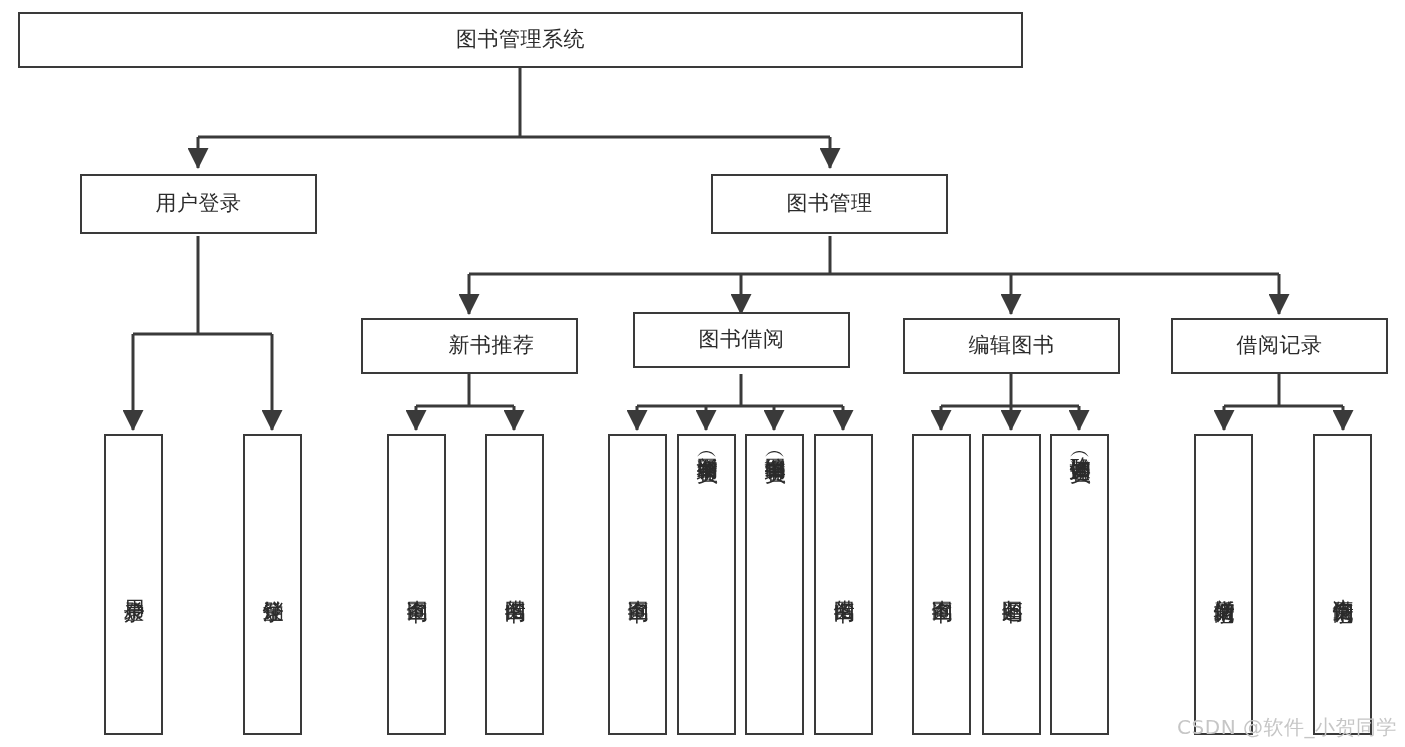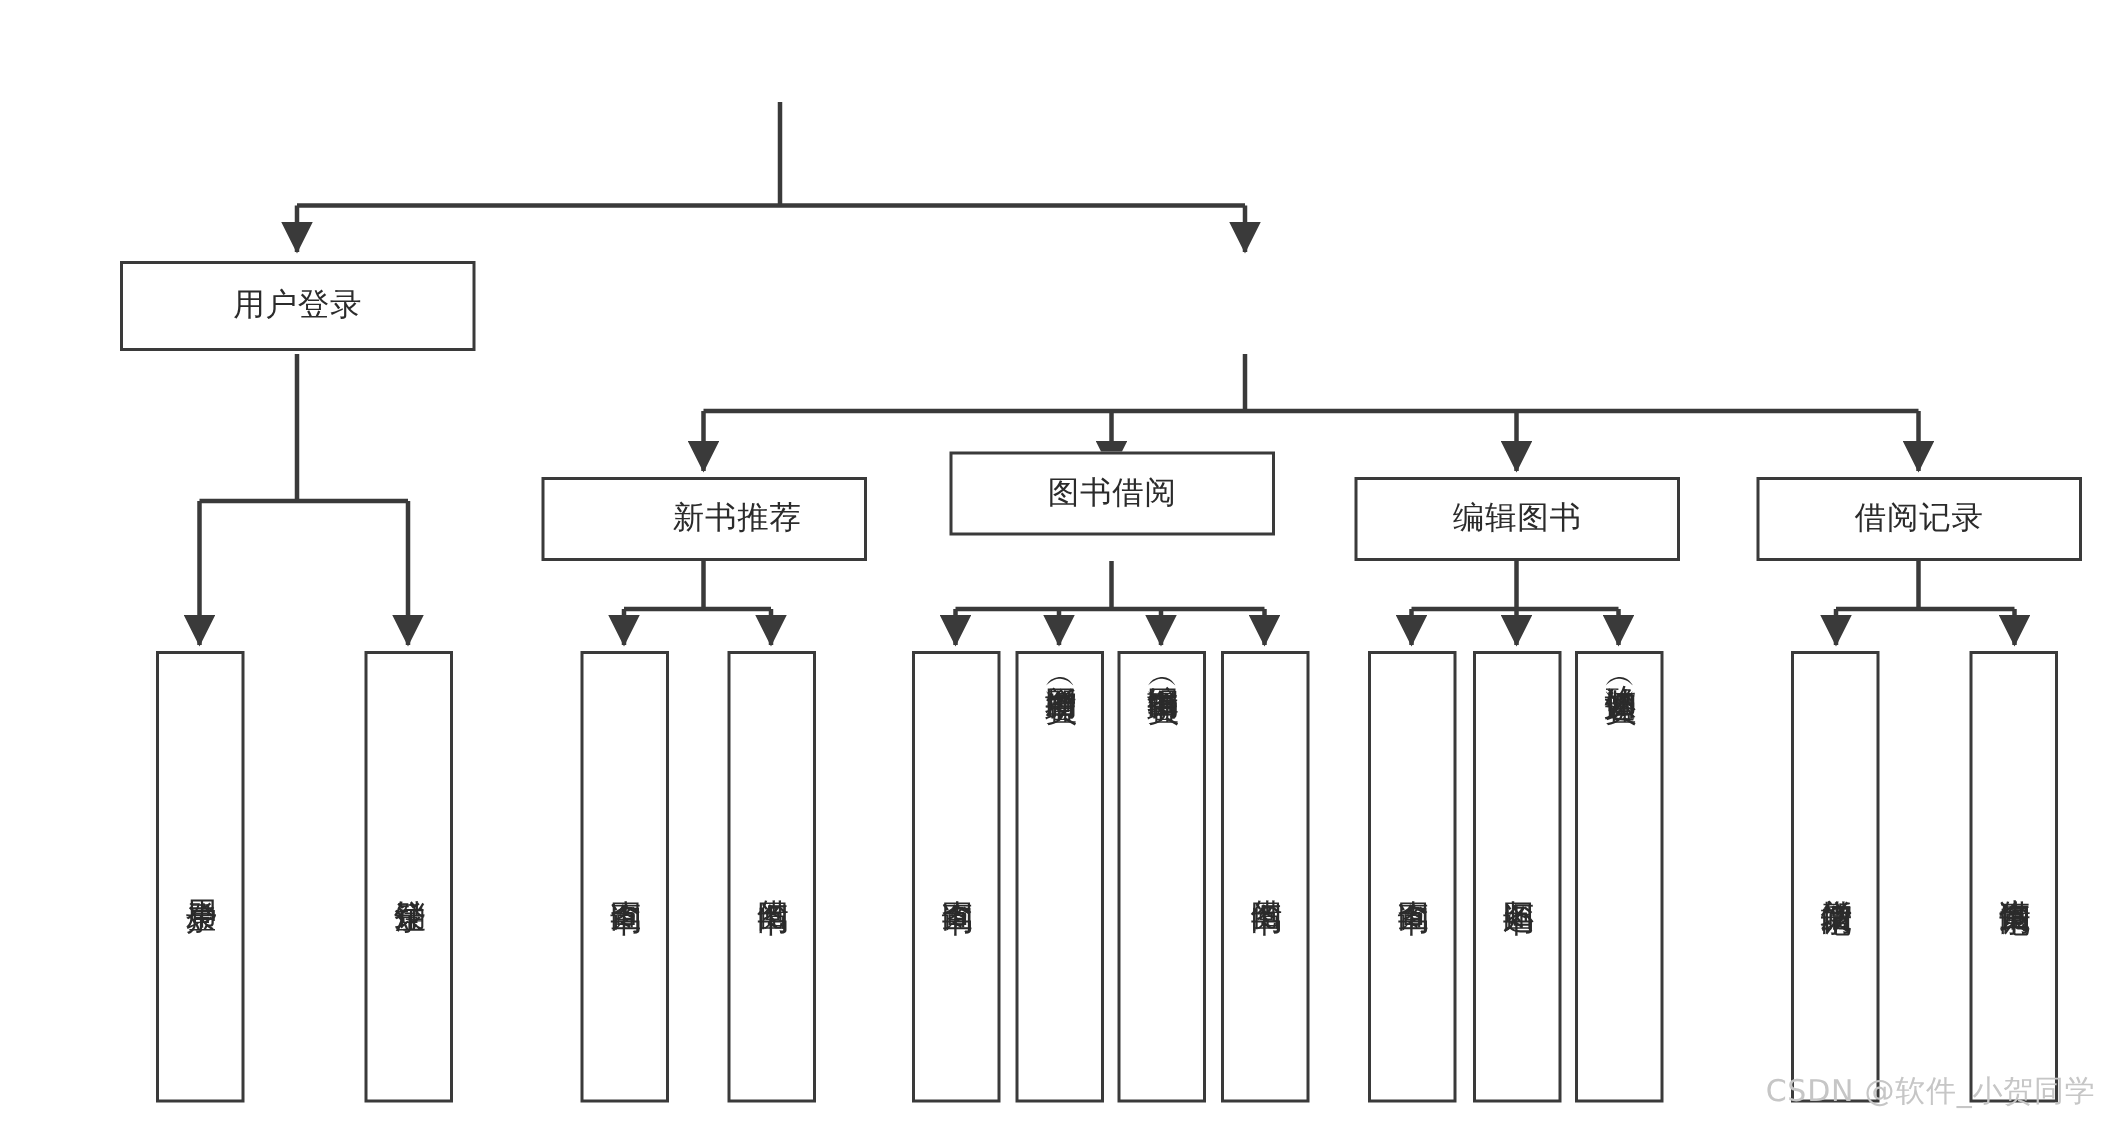--- a/index.html
+++ b/index.html
@@ -124,31 +124,37 @@
       <path d="M 1011 406 L 1011 430" marker-end="url(#arrow)"></path>
       <path d="M 1079 406 L 1079 430" marker-end="url(#arrow)"></path>
 
       <path d="M 1279 374 L 1279 406"></path>
       <path d="M 1224 406 L 1343 406"></path>
       <path d="M 1224 406 L 1224 430" marker-end="url(#arrow)"></path>
       <path d="M 1343 406 L 1343 430" marker-end="url(#arrow)"></path>
     </g>
   </svg>
 
+  <div class="node horizontal" style="left:18px; top:12px; width:1005px; height:56px;">
+    <span class="node-label-h">图书管理系统</span>
+  </div>
 
   <div class="node horizontal" style="left:80px; top:174px; width:237px; height:60px;">
     <span class="node-label-h">用户登录</span>
   </div>
 
+  <div class="node horizontal" style="left:711px; top:174px; width:237px; height:60px;">
+    <span class="node-label-h">图书管理</span>
+  </div>
 
   <div class="node horizontal" style="left:361px; top:318px; width:217px; height:56px;padding-left:44px;">
     <span class="node-label-h">新书推荐</span>
   </div>
 
-  <div class="node horizontal" style="left:633px; top:301px; width:217px; height:56px;">
+  <div class="node horizontal" style="left:633px; top:312px; width:217px; height:56px;">
     <span class="node-label-h">图书借阅</span>
   </div>
 
   <div class="node horizontal" style="left:903px; top:318px; width:217px; height:56px;">
     <span class="node-label-h">编辑图书</span>
   </div>
 
   <div class="node horizontal" style="left:1171px; top:318px; width:217px; height:56px;text-align:right;">
     <span class="node-label-h">借阅记录</span>
   </div>

